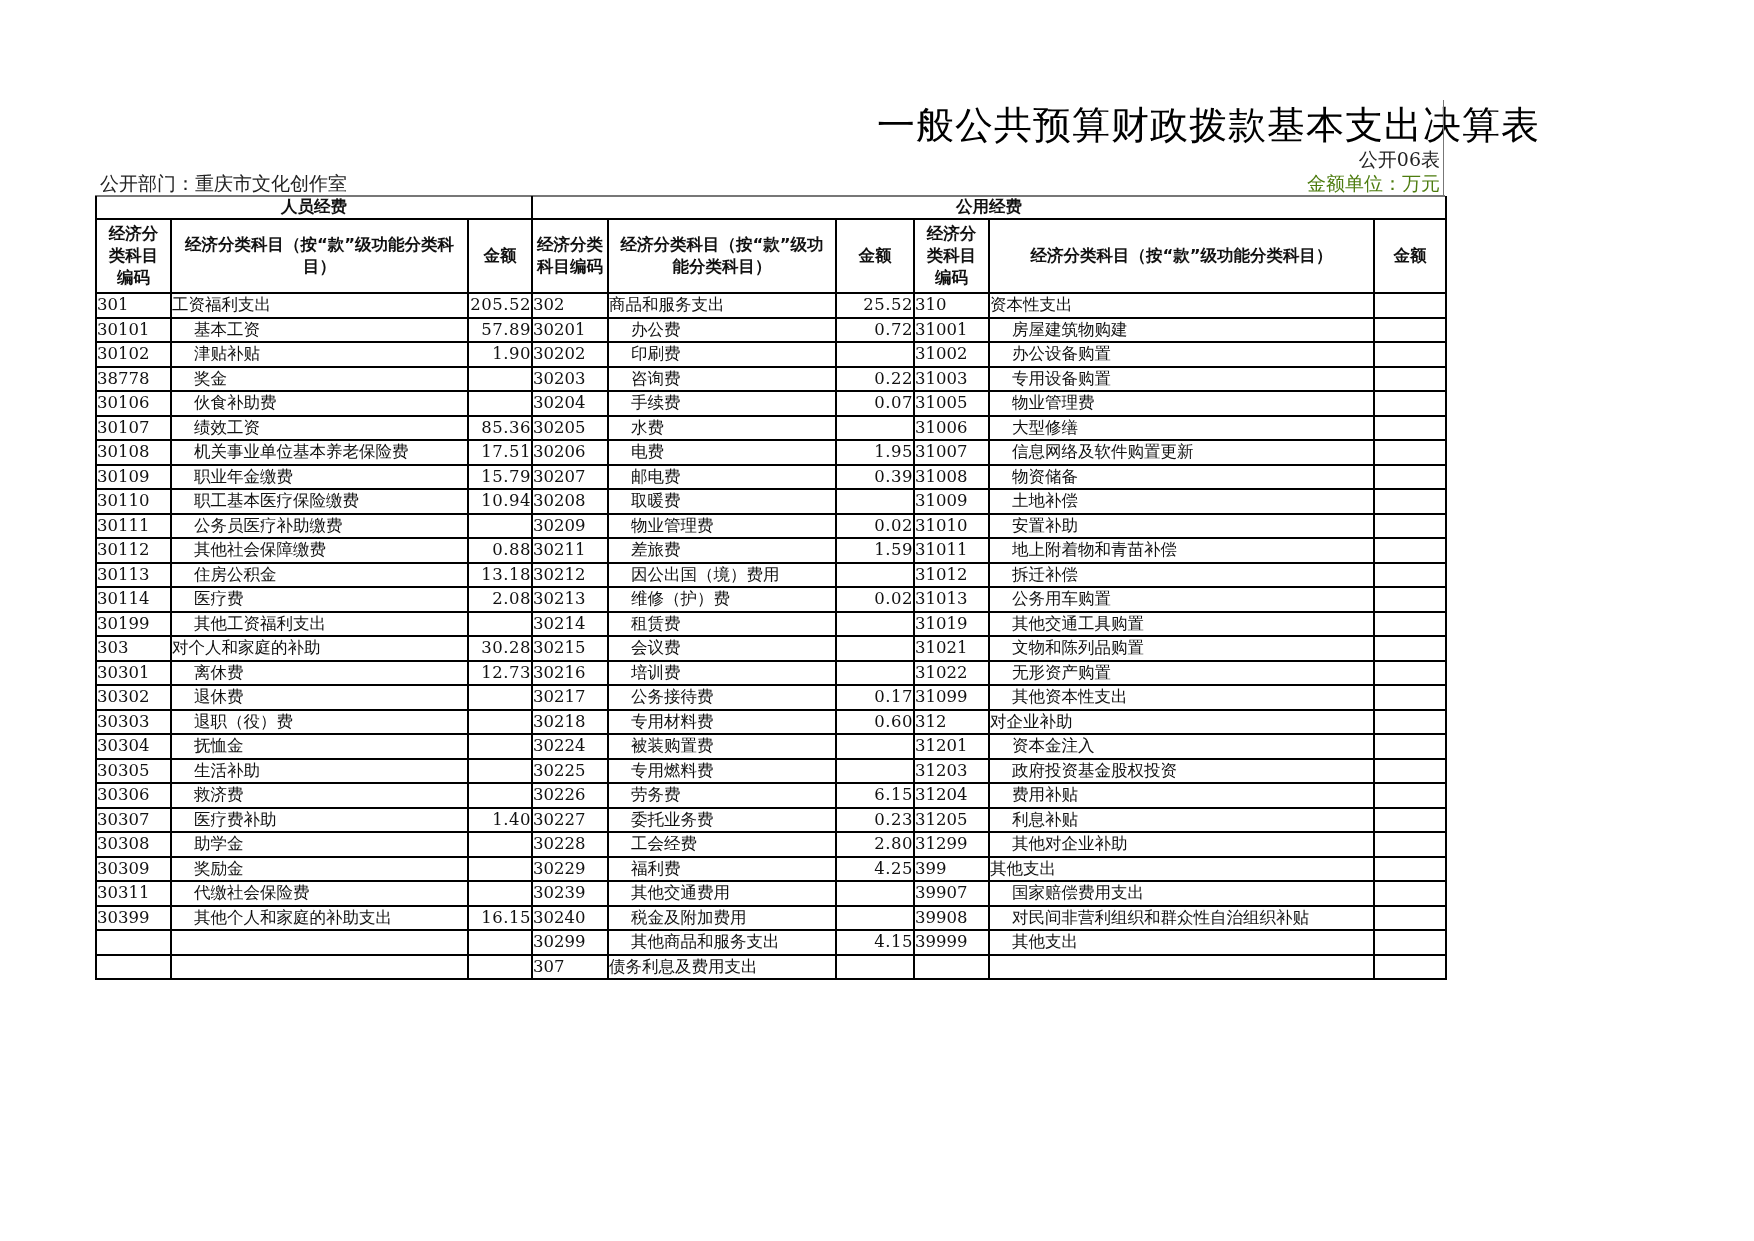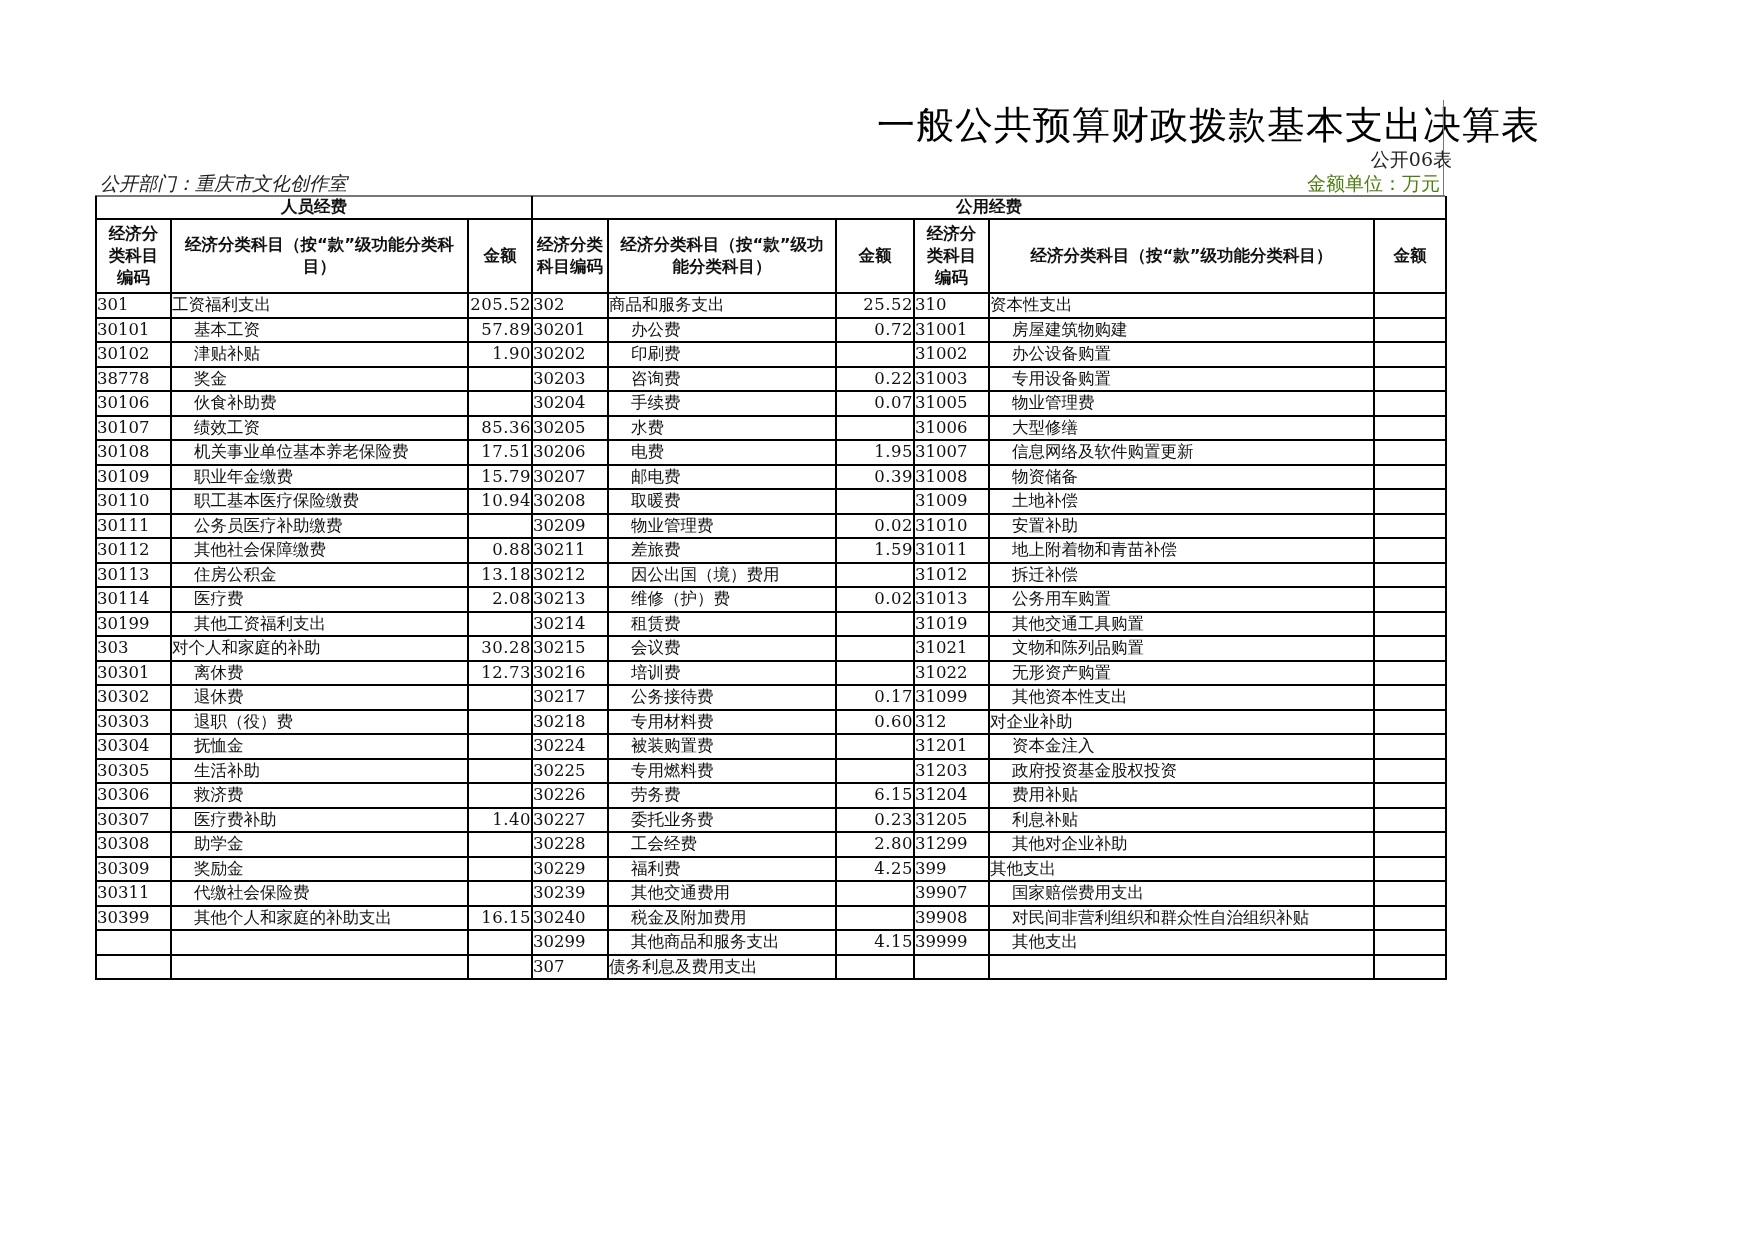--- a/index.html
+++ b/index.html
@@ -2,22 +2,22 @@
 <html><head>
 <meta charset="utf-8">
 <style>
   html, body { margin: 0; padding: 0; background: #ffffff; }
   body { width: 1754px; height: 1241px; position: relative; overflow: hidden;
          font-family: "DejaVu Serif", "Liberation Serif", serif; color: #111; }
   .title { position: absolute; left: 0; width: 1540px; top: 100px; text-align: right;
            font-family: "DejaVu Sans", "Liberation Sans", sans-serif; font-size: 38px;
            letter-spacing: 1px; color: #000; }
   .vline-right { position: absolute; left: 1443px; top: 100px; width: 1px; height: 96px; background: #777; }
-  .table-no { position: absolute; right: 302px; top: 147px; font-size: 19px; color: #222; }
-  .dept { position: absolute; left: 100px; top: 171px; font-size: 19px; color: #222; font-style: italic; }
+  .table-no { position: absolute; right: 314px; top: 147px; font-size: 19px; color: #222; }
+  .dept { position: absolute; left: 100px; top: 171px; font-size: 19px; color: #222; }
   .unit { position: absolute; right: 314px; top: 171px; font-size: 19px; color: #4d7c0f; }
   .toprule { position: absolute; left: 95px; top: 195px; width: 1350px; height: 2px; background: #777; }
 
   table.grid { position: absolute; left: 95px; top: 196px; border-collapse: collapse;
                table-layout: fixed; width: 1350px; }
   table.grid td, table.grid th { border: 2px solid #000; padding: 0; overflow: hidden;
                white-space: nowrap; font-size: 16.5px; height: 22.5px; line-height: 22px; }
   table.grid th { font-family: "DejaVu Sans", "Liberation Sans", sans-serif; font-weight: bold;
                font-size: 16.5px; text-align: center; }
   tr.group th { height: 22px; border-top: none; border-radius: 9px; }

